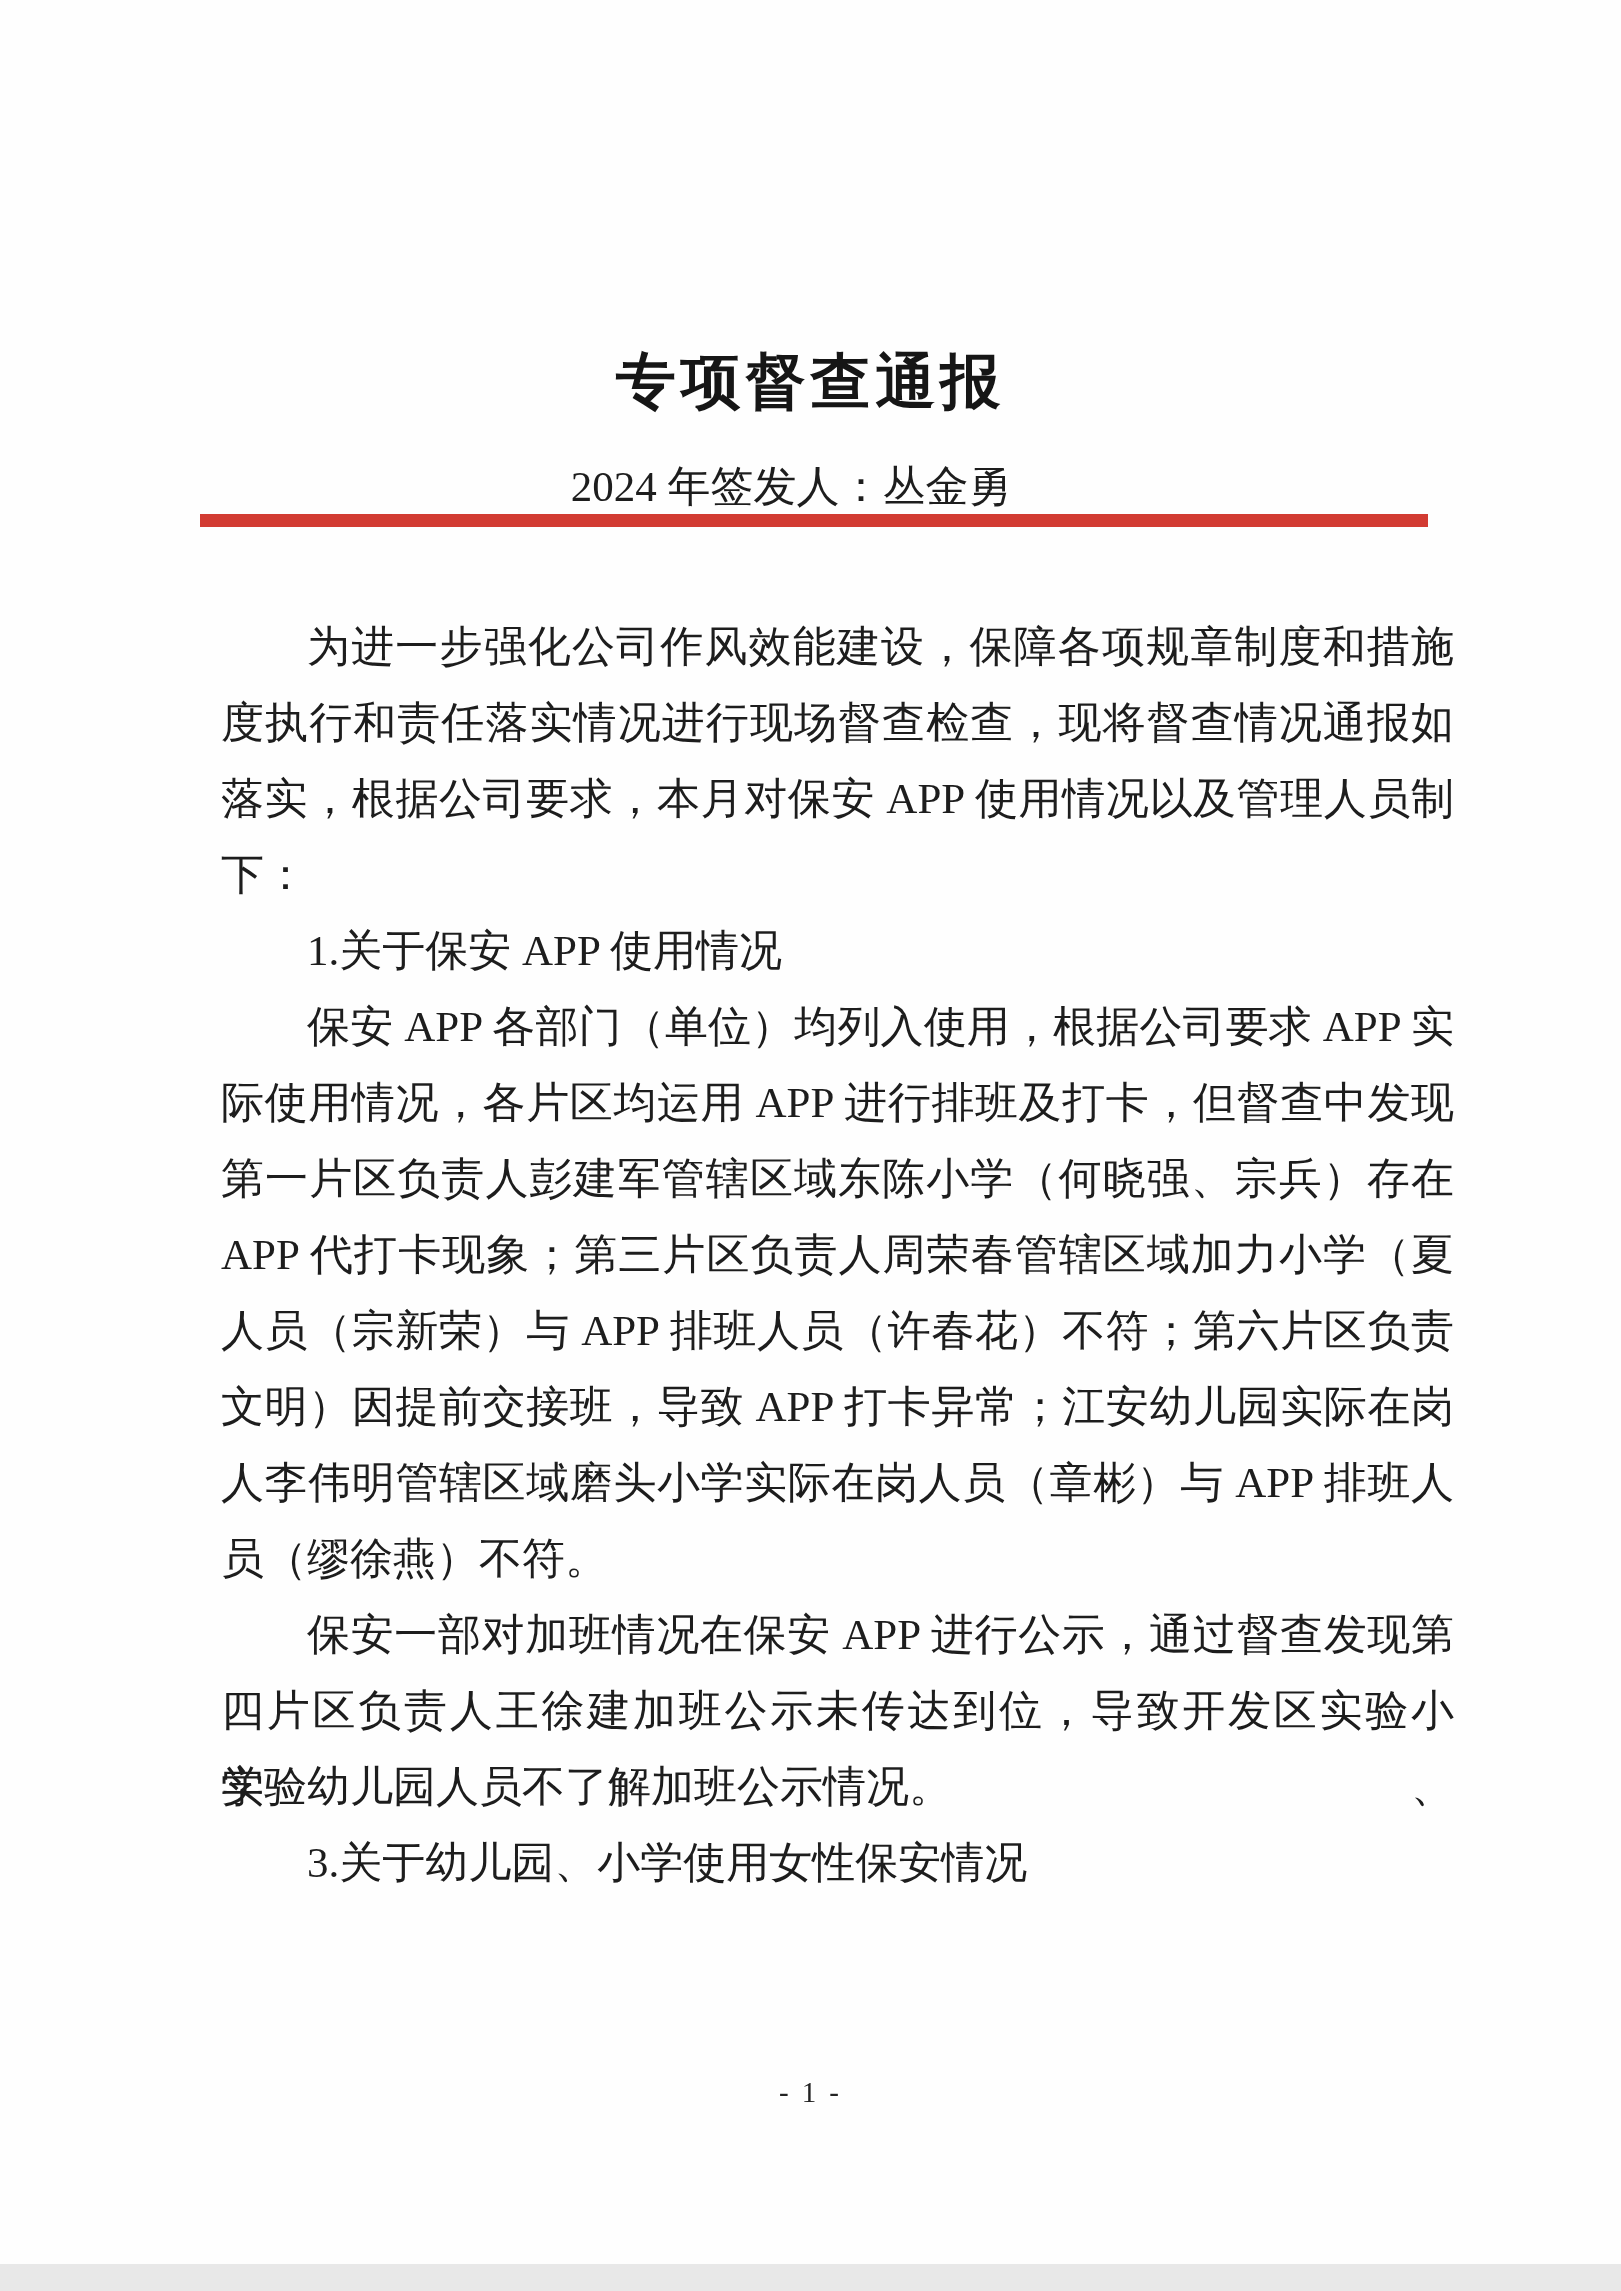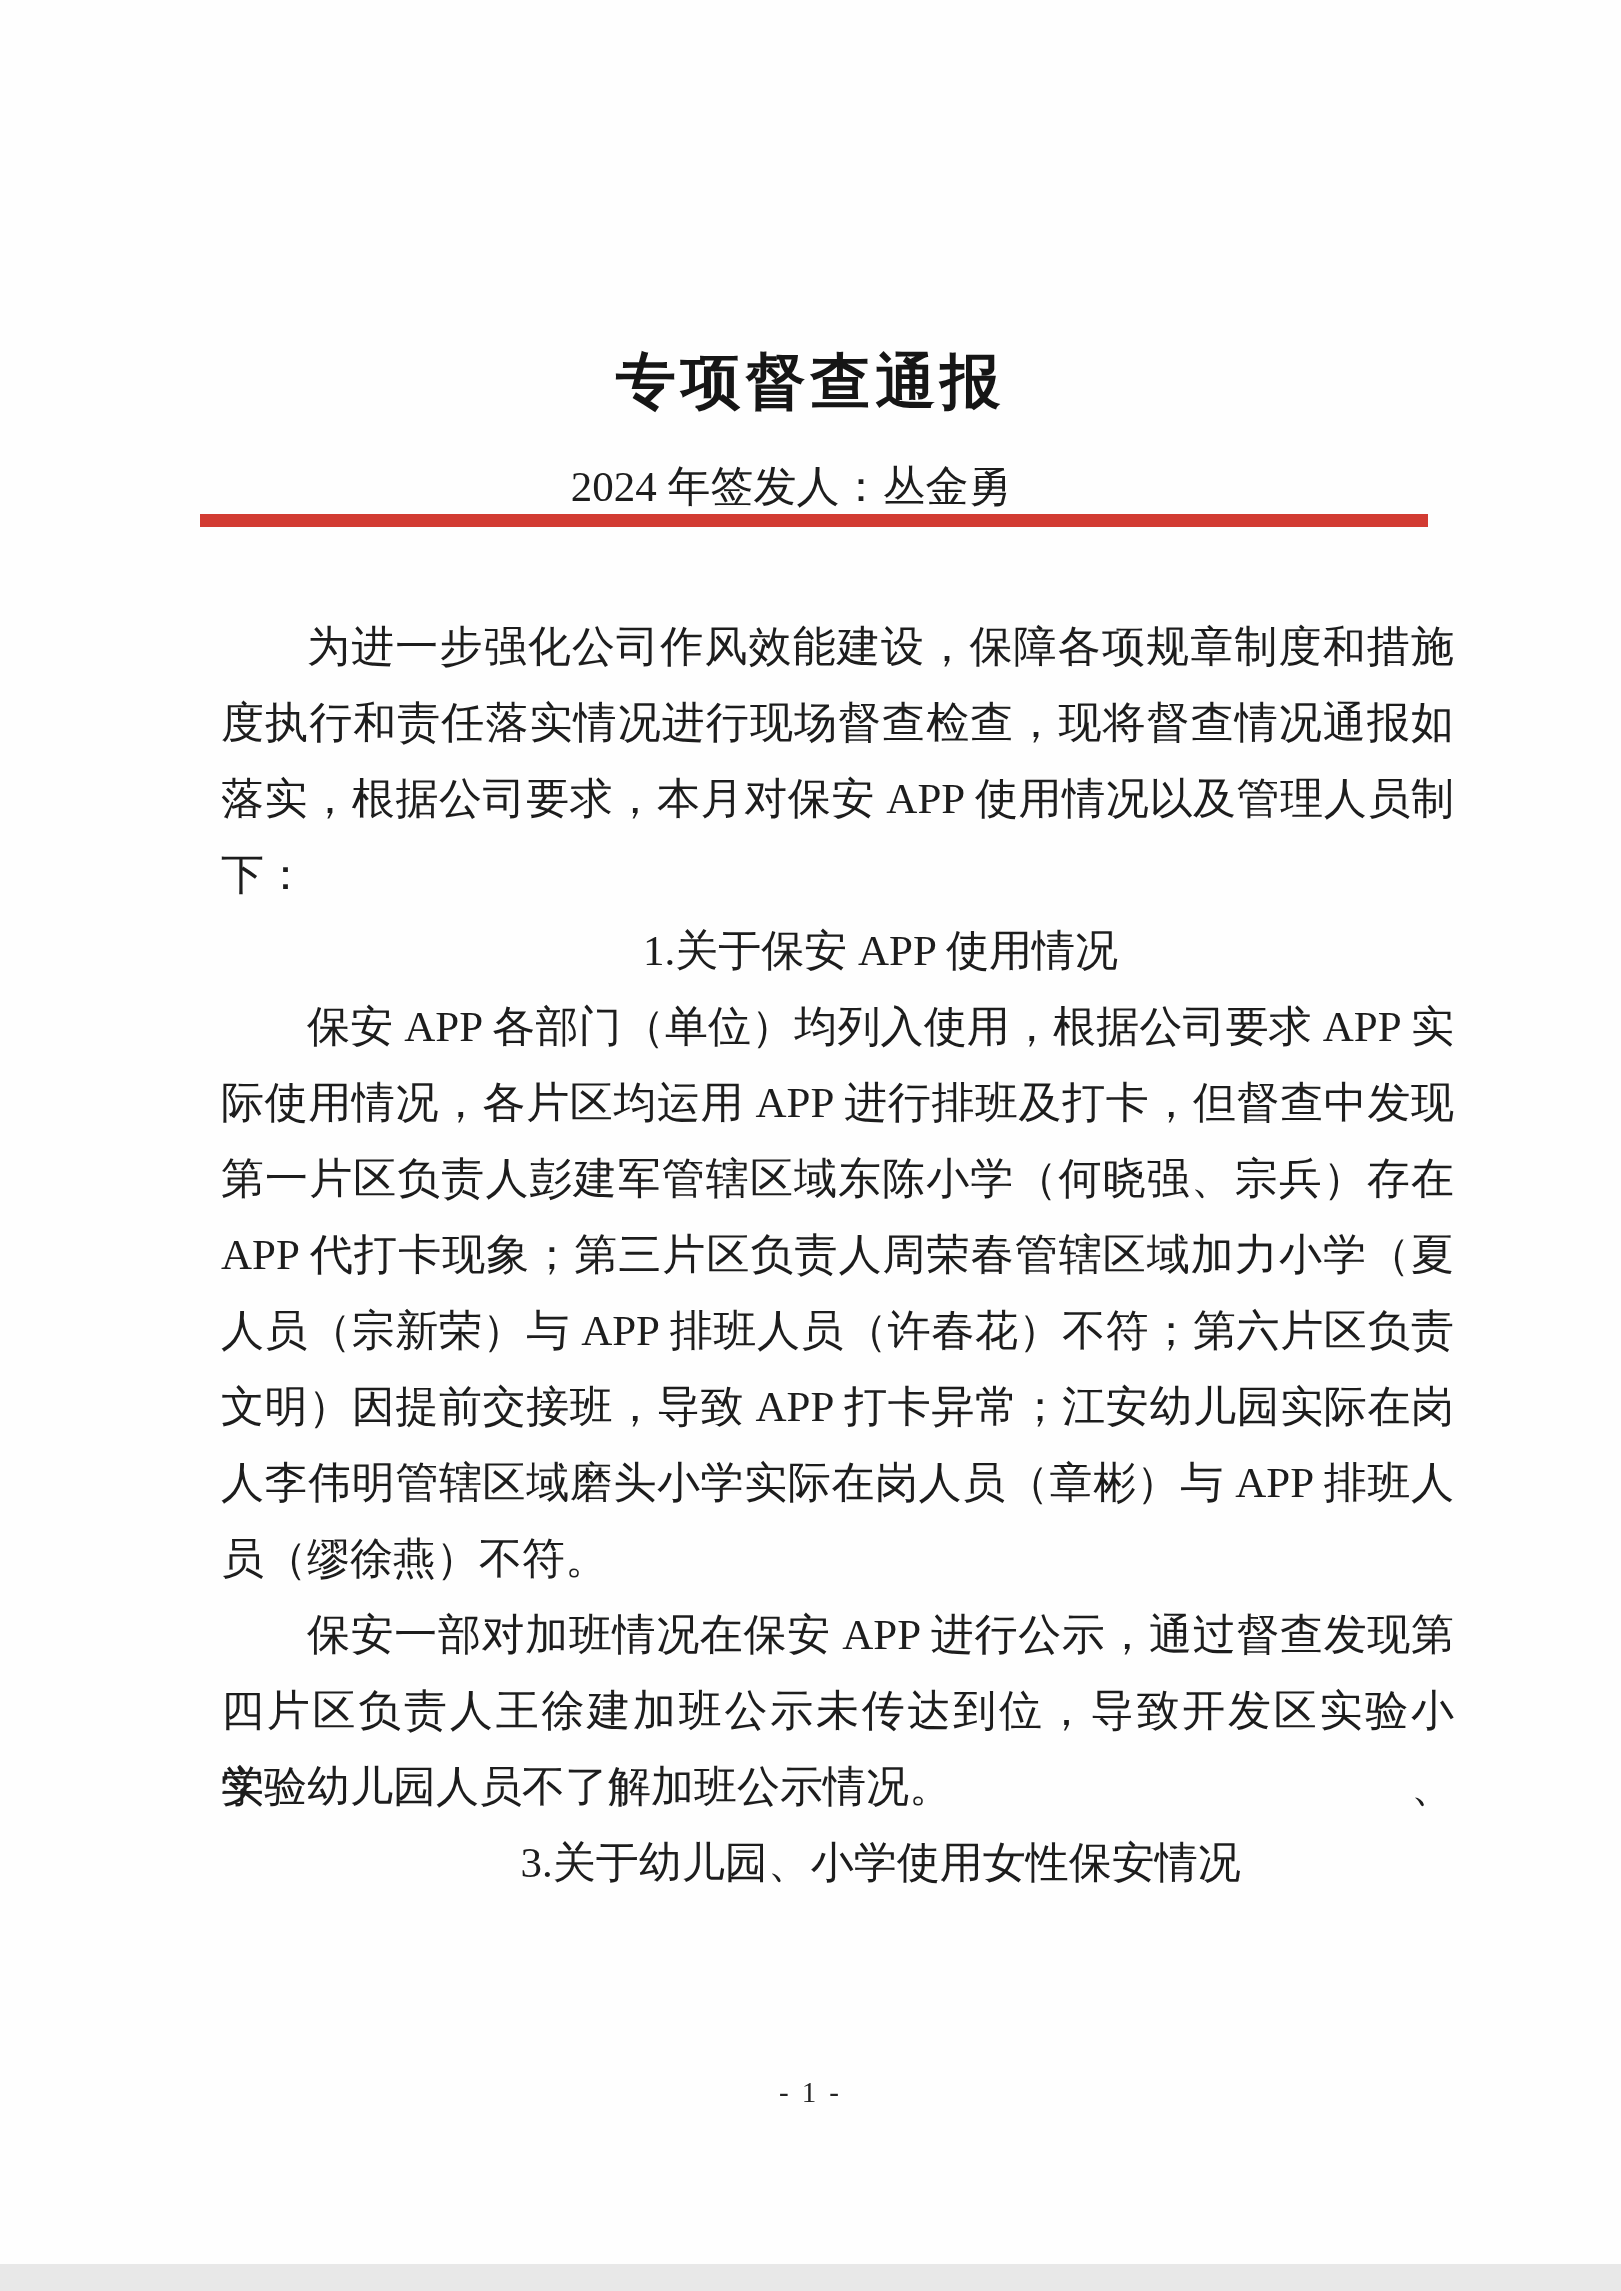--- a/index.html
+++ b/index.html
@@ -62,21 +62,21 @@
     line-height: 76px;
     font-size: 43px;
     white-space: normal;
     overflow: visible;
   }
   .body-line.justify {
     text-align: justify;
     text-align-last: justify;
     text-justify: inter-ideograph;
   }
-  .body-line.indent { text-indent: 86px; text-align: center; }
+  .body-line.indent { text-indent: 86px; }
   .bold-name { font-weight: 400; }
   .page-footer {
     position: absolute;
     top: 2076px;
     left: 0;
     width: 100%;
     text-align: center;
     font-size: 29px;
     letter-spacing: 2.9px;
     color: #222;

